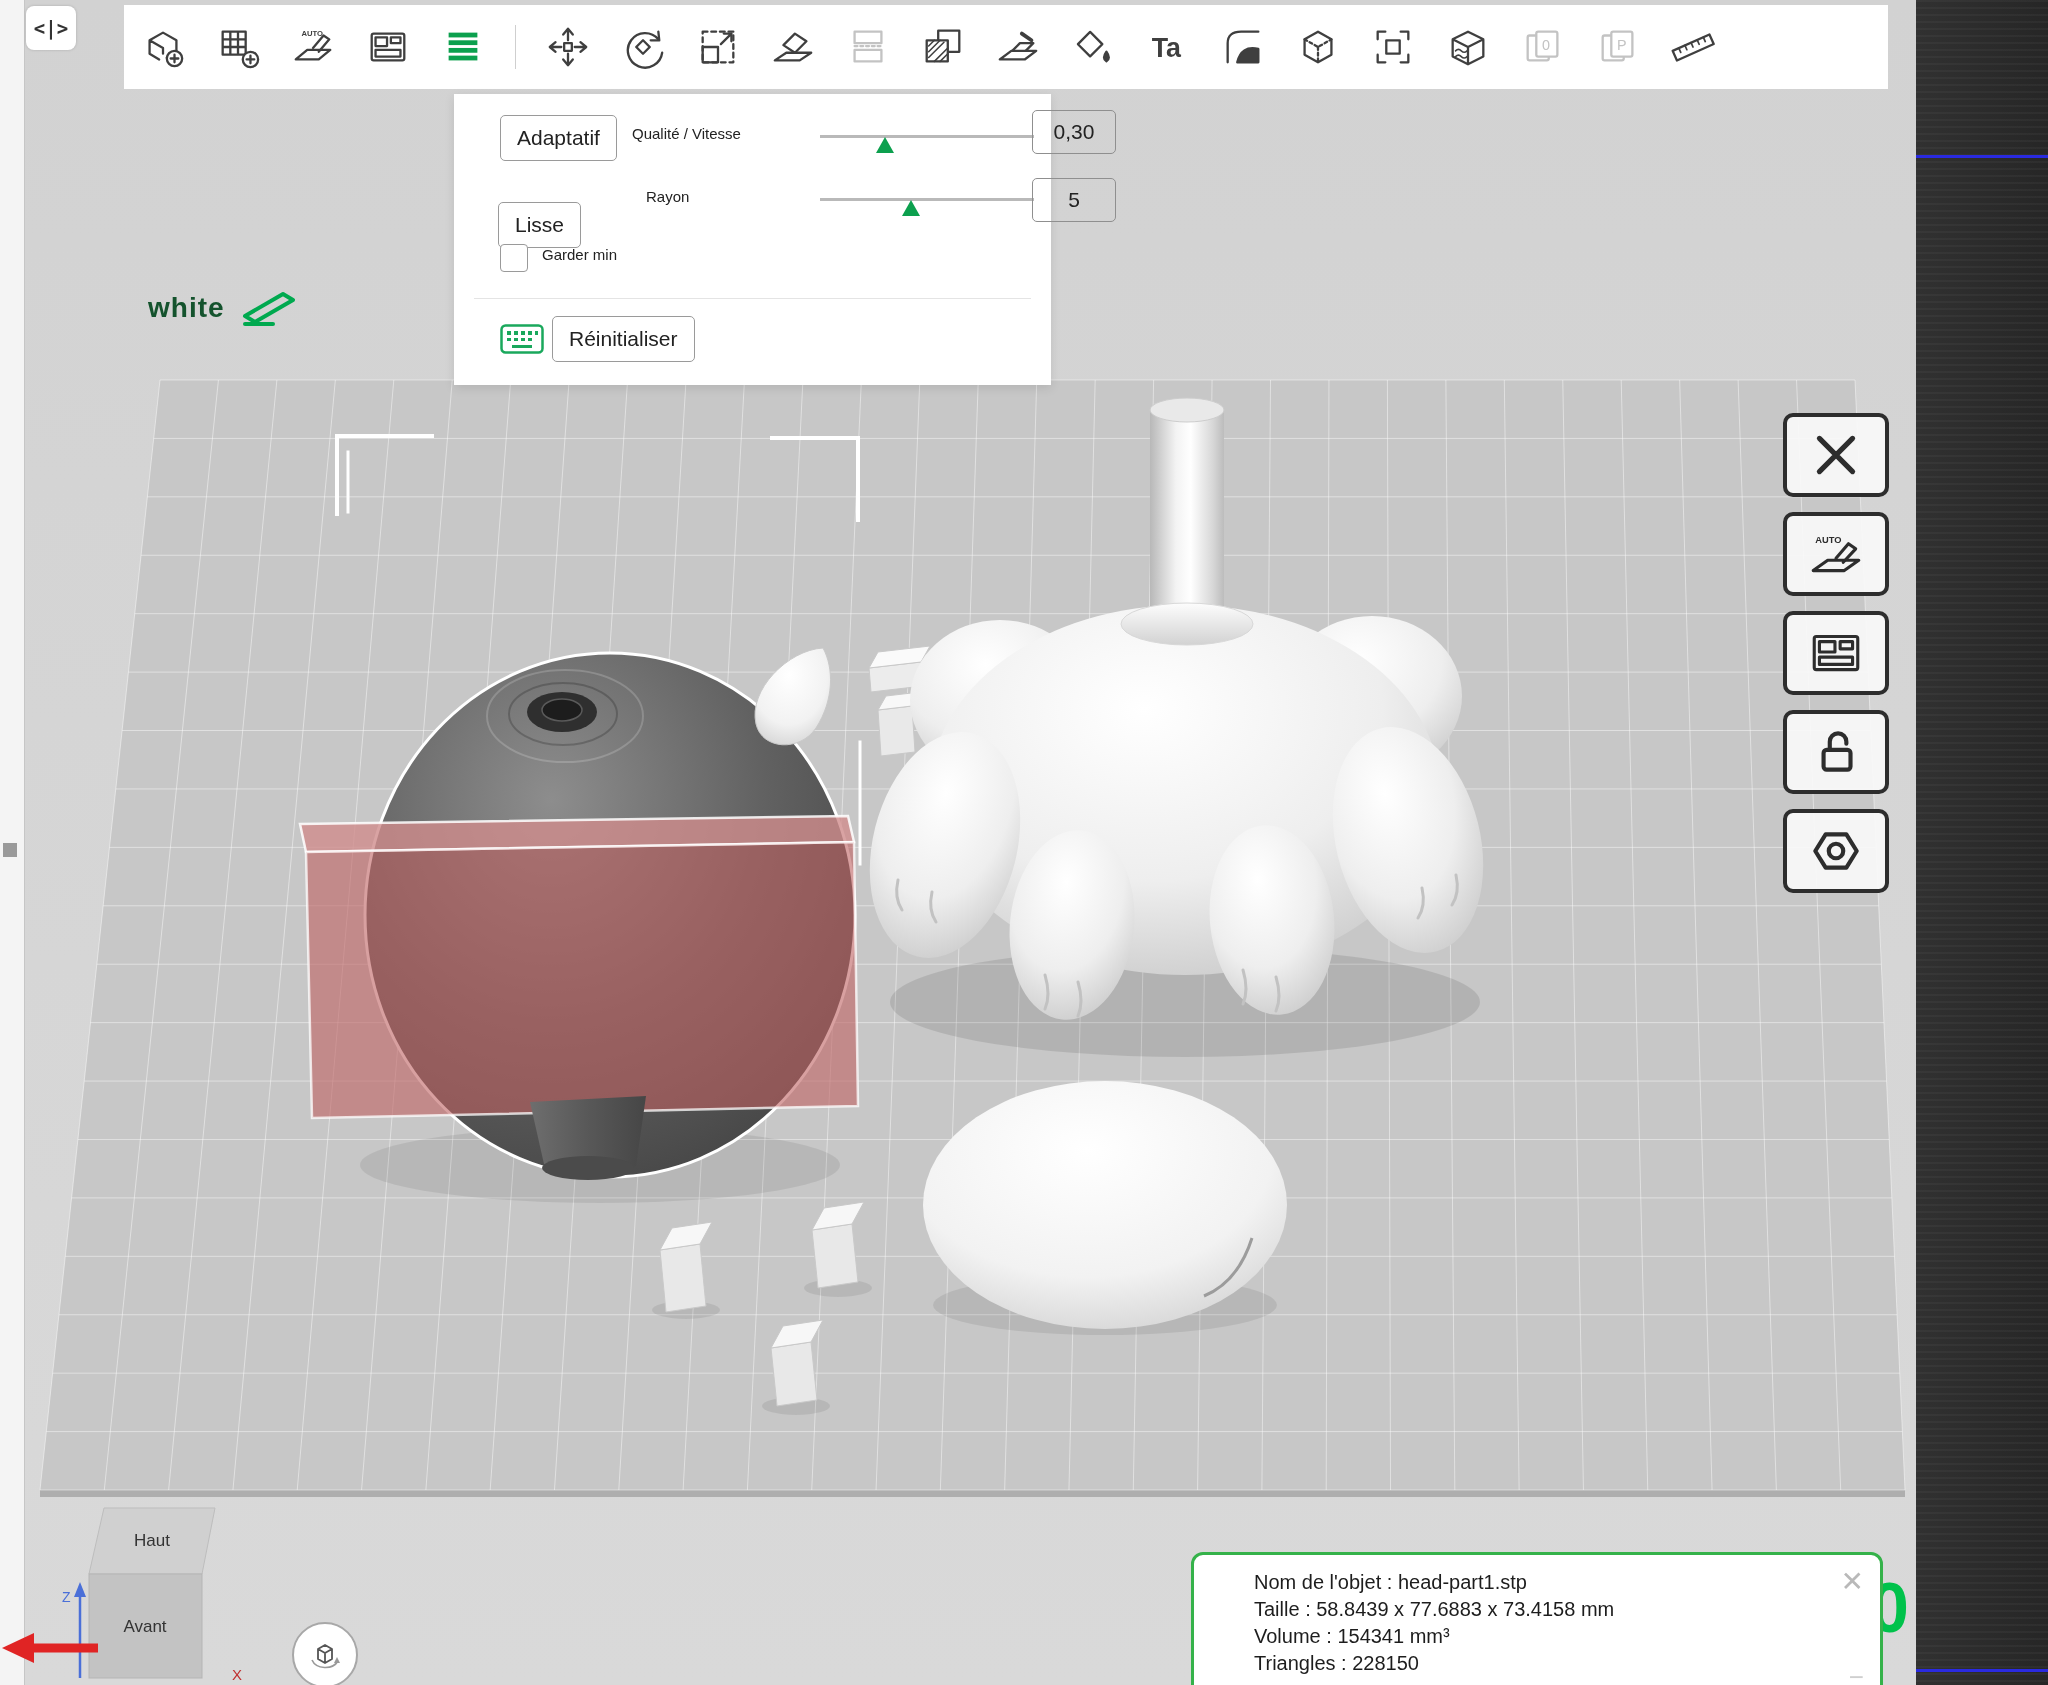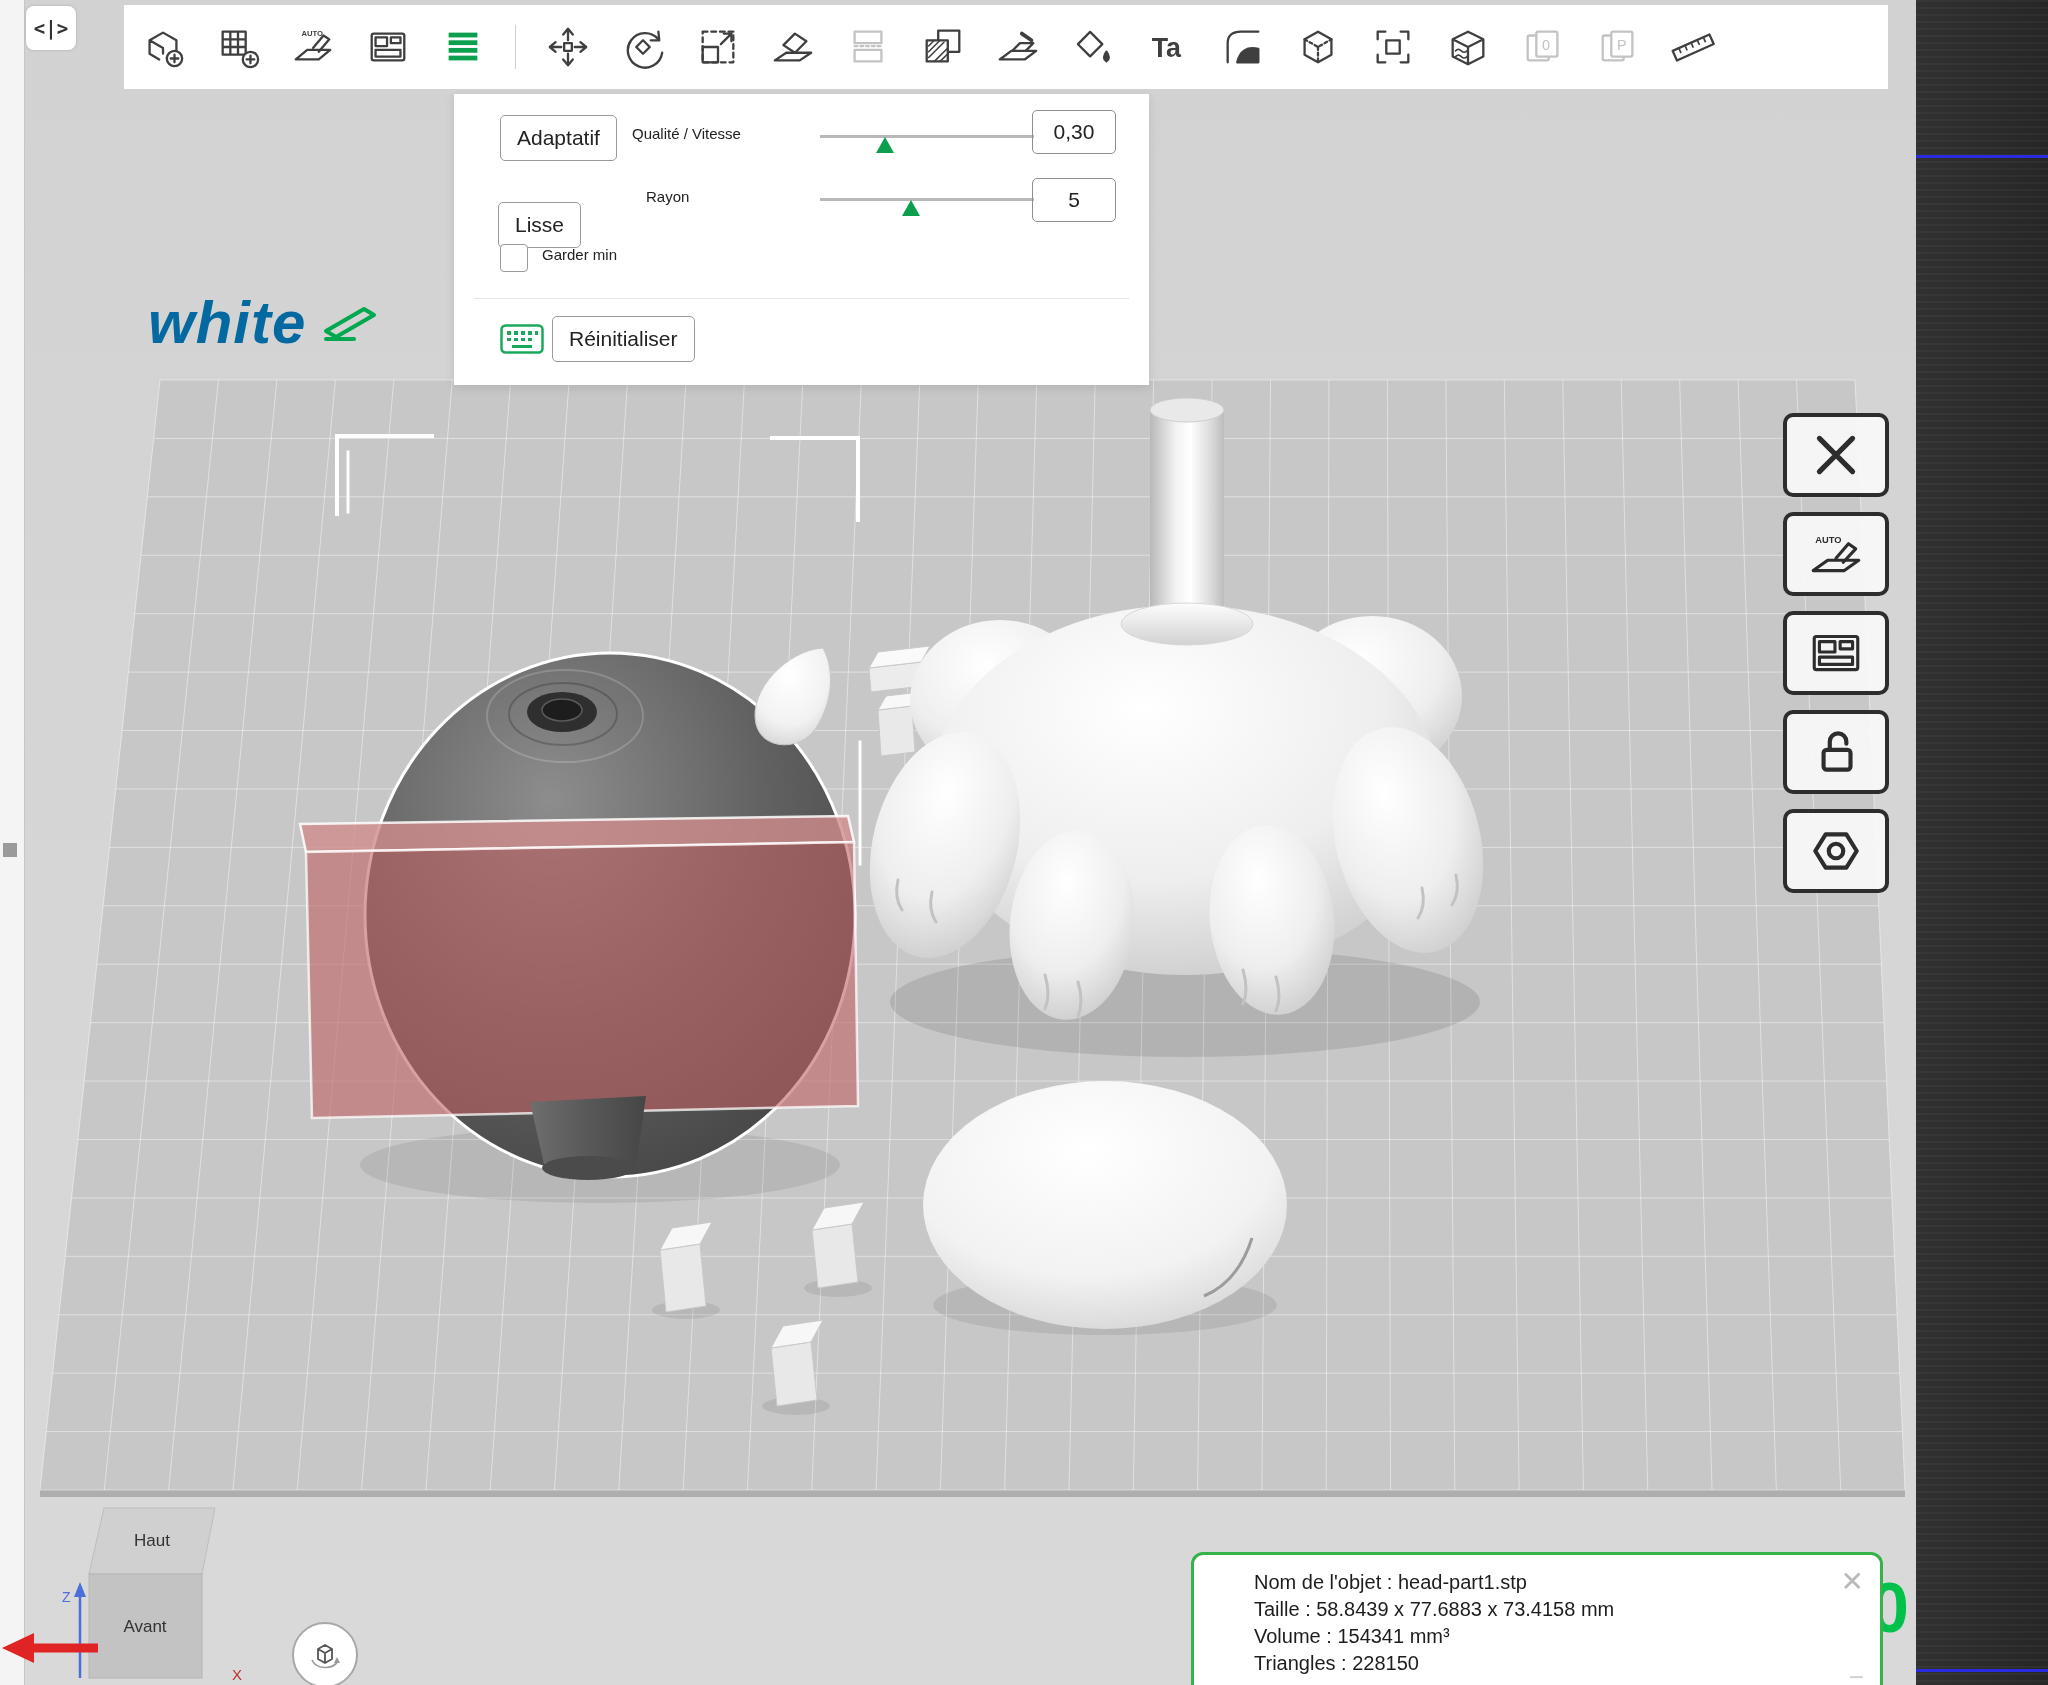--- a/index.html
+++ b/index.html
@@ -17,34 +17,34 @@
   
   .toolbar{position:absolute;left:124px;top:5px;width:1764px;height:84px;background:#ffffff;
     display:flex;align-items:center;gap:21px;padding:0 12px;box-sizing:border-box;z-index:10;}
   .tbtn{width:54px;height:62px;display:flex;align-items:center;justify-content:center;border-radius:6px;}
   .tsep{width:1px;height:44px;background:#cfcfcf;margin:0 4px;}
   .ti{stroke:#3f3f3f;fill:none;stroke-width:2.4;stroke-linejoin:round;stroke-linecap:round;width:46px;height:46px;}
   .ti text{stroke:none;fill:#3f3f3f;}
   .disabled .ti{stroke:#c3c3c3;}
   .disabled .ti text{fill:#c3c3c3;}
   
-  .settings{position:absolute;left:454px;top:94px;width:695px;height:291px;background:#fff;z-index:11;
+  .settings{position:absolute;left:454px;top:94px;width:597px;height:291px;background:#fff;z-index:11;
     box-shadow:0 3px 10px rgba(0,0,0,.10);}
   .s-abs{position:absolute;}
   .obtn{border:1.5px solid #9a9a9a;border-radius:5px;background:#fff;font-size:21px;color:#222;
     padding:0 16px;height:44px;display:flex;align-items:center;}
   .slabel{font-size:15px;color:#222;}
   .slider{height:3px;background:#b9b9b9;position:absolute;width:214px;}
   .tri{position:absolute;top:2px;width:0;height:0;border-left:9px solid transparent;border-right:9px solid transparent;border-bottom:16px solid #0ca04e;}
   .valbox{border:1.5px solid #8f8f8f;border-radius:5px;width:82px;height:42px;display:flex;align-items:center;justify-content:center;font-size:21px;}
   .chk{width:26px;height:26px;border:1.5px solid #9a9a9a;border-radius:4px;background:#fff;}
   .divider{position:absolute;left:20px;right:20px;top:204px;height:1px;background:#e4e4e4;}
   
   .logo{position:absolute;left:148px;top:288px;z-index:9;display:flex;align-items:center;gap:14px;}
-  .logo-text{font-size:60px;font-weight:800;font-style:italic;color:#0369a1;letter-spacing:1px;}
+  .logo-text{font-size:28px;font-weight:800;color:#14532d;letter-spacing:1px;}
   
   .rtoolbar{position:absolute;left:1783px;top:413px;display:flex;flex-direction:column;gap:15px;z-index:10;}
   .rbtn{width:98px;height:76px;border:4px solid #2d2d2d;border-radius:10px;background:rgba(248,248,248,.92);
     display:flex;align-items:center;justify-content:center;}
   .ri{stroke:#2d2d2d;fill:none;stroke-width:3;stroke-linejoin:round;stroke-linecap:round;width:58px;height:52px;}
   .ri text{stroke:none;fill:#2d2d2d;}
   
   .dark-strip{position:absolute;left:1916px;top:0;width:132px;height:1685px;z-index:20;
     background:repeating-linear-gradient(180deg,rgba(255,255,255,.035) 0 2px,rgba(0,0,0,0) 2px 7px),linear-gradient(90deg,#313131,#262626);}
   .blue-line{position:absolute;left:0;width:100%;height:3px;background:#2a2ae0;}

